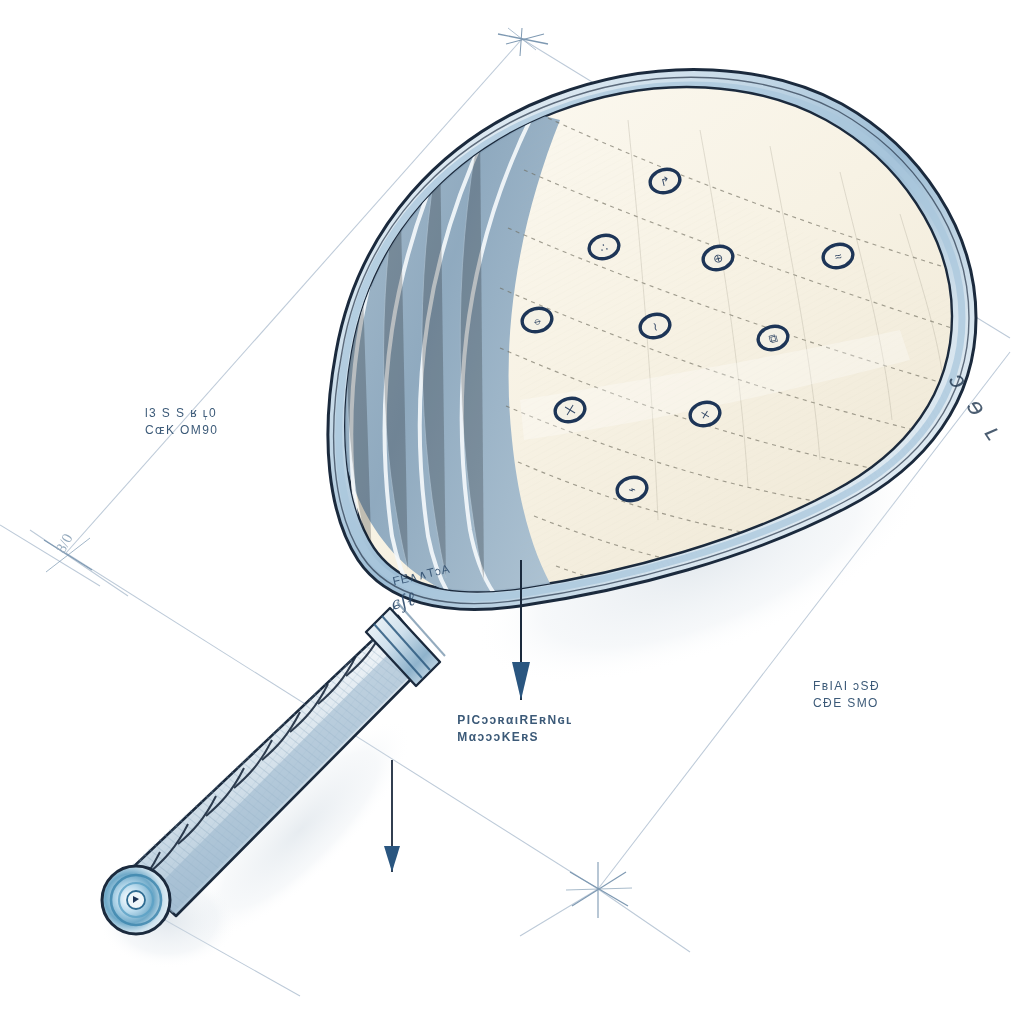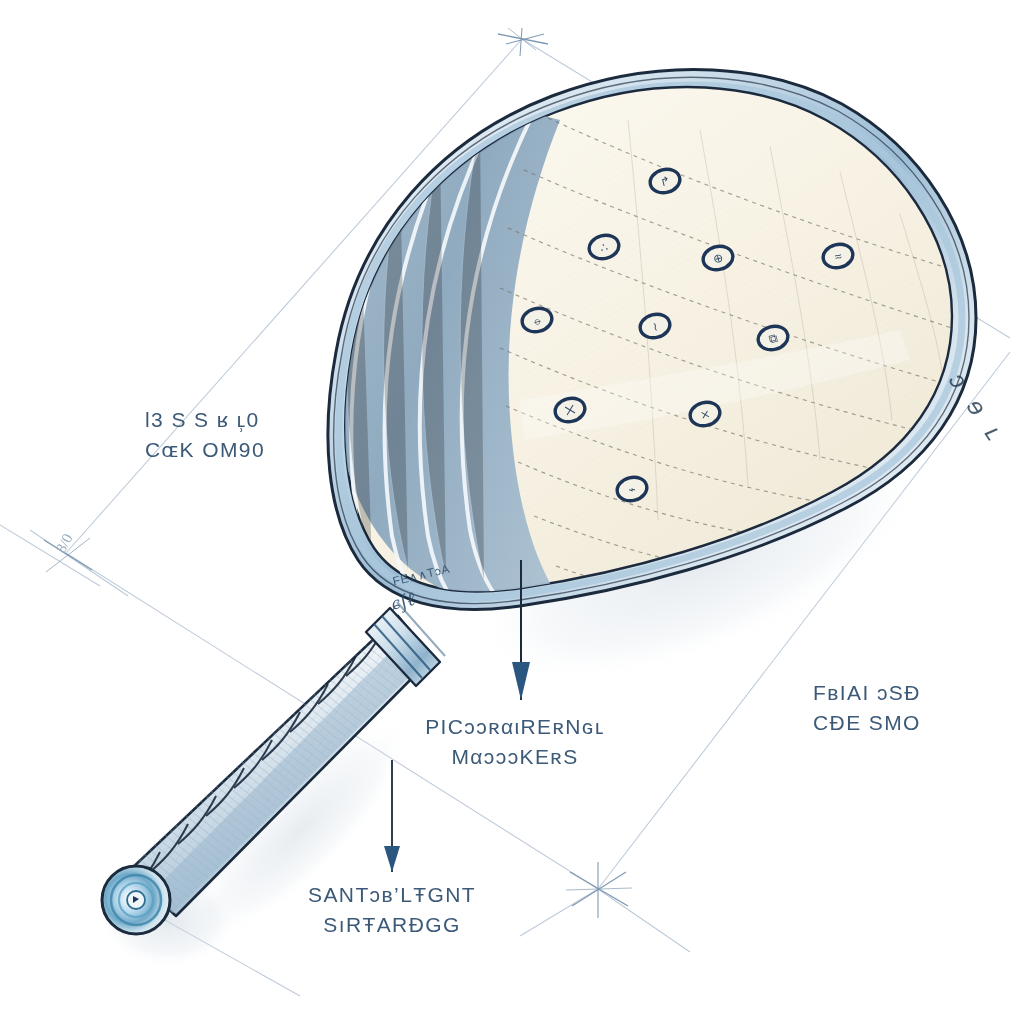--- a/index.html
+++ b/index.html
@@ -15,28 +15,28 @@
     width: 1024px;
     height: 1024px;
     background: #ffffff;
     overflow: hidden;
   }
   #scene { display: block; }
 
   .anno-label {
     position: absolute;
     font-family: "Liberation Sans", sans-serif;
-    font-size: 21px;
+    font-size: 12px;
     letter-spacing: 1.4px;
     line-height: 1.45;
     color: #3c5a78;
     white-space: pre;
     user-select: none;
   }
-  .anno-label.center { text-align: center; }
+  .anno-label.center { text-align: left; font-weight: bold; }
   .anno-label.left { text-align: left; }
 
   .tiny-glyph {
     position: absolute;
     font-family: "Liberation Serif", serif;
     font-size: 15px;
     color: #93a9bd;
     transform: rotate(-62deg);
     user-select: none;
   }
@@ -411,22 +411,20 @@
 
   <div class="anno-label left" style="left:145px; top:405px;">l3 S S ʁ ʟ̹0
 CɶK OM90</div>
 
   <div class="anno-label center" style="left:515px; top:712px; transform:translateX(-50%);">PICɔɔʀαιREʀNɢʟ
 MαɔɔɔKEʀS</div>
 
   <div class="anno-label left" style="left:790px; top:678px;margin-left:23px;">FʙIAI ɔSÐ
 CÐE SMO</div>
 
-  <div class="anno-label center" style="left:392px; top:880px; transform:translateX(-50%);">SANTɔʙ’LŦGNT
-SıRŦARÐGG</div>
 
   <div class="tiny-glyph" style="left:55px; top:535px;">8/0</div>
 
   <div class="brand-mark" style="left:392px; top:568px;">
     <span class="brand-name">FE∧∧TɔA</span>
     <span class="brand-sub">ɕ∫ℓ</span>
   </div>
 
 </div>
 

